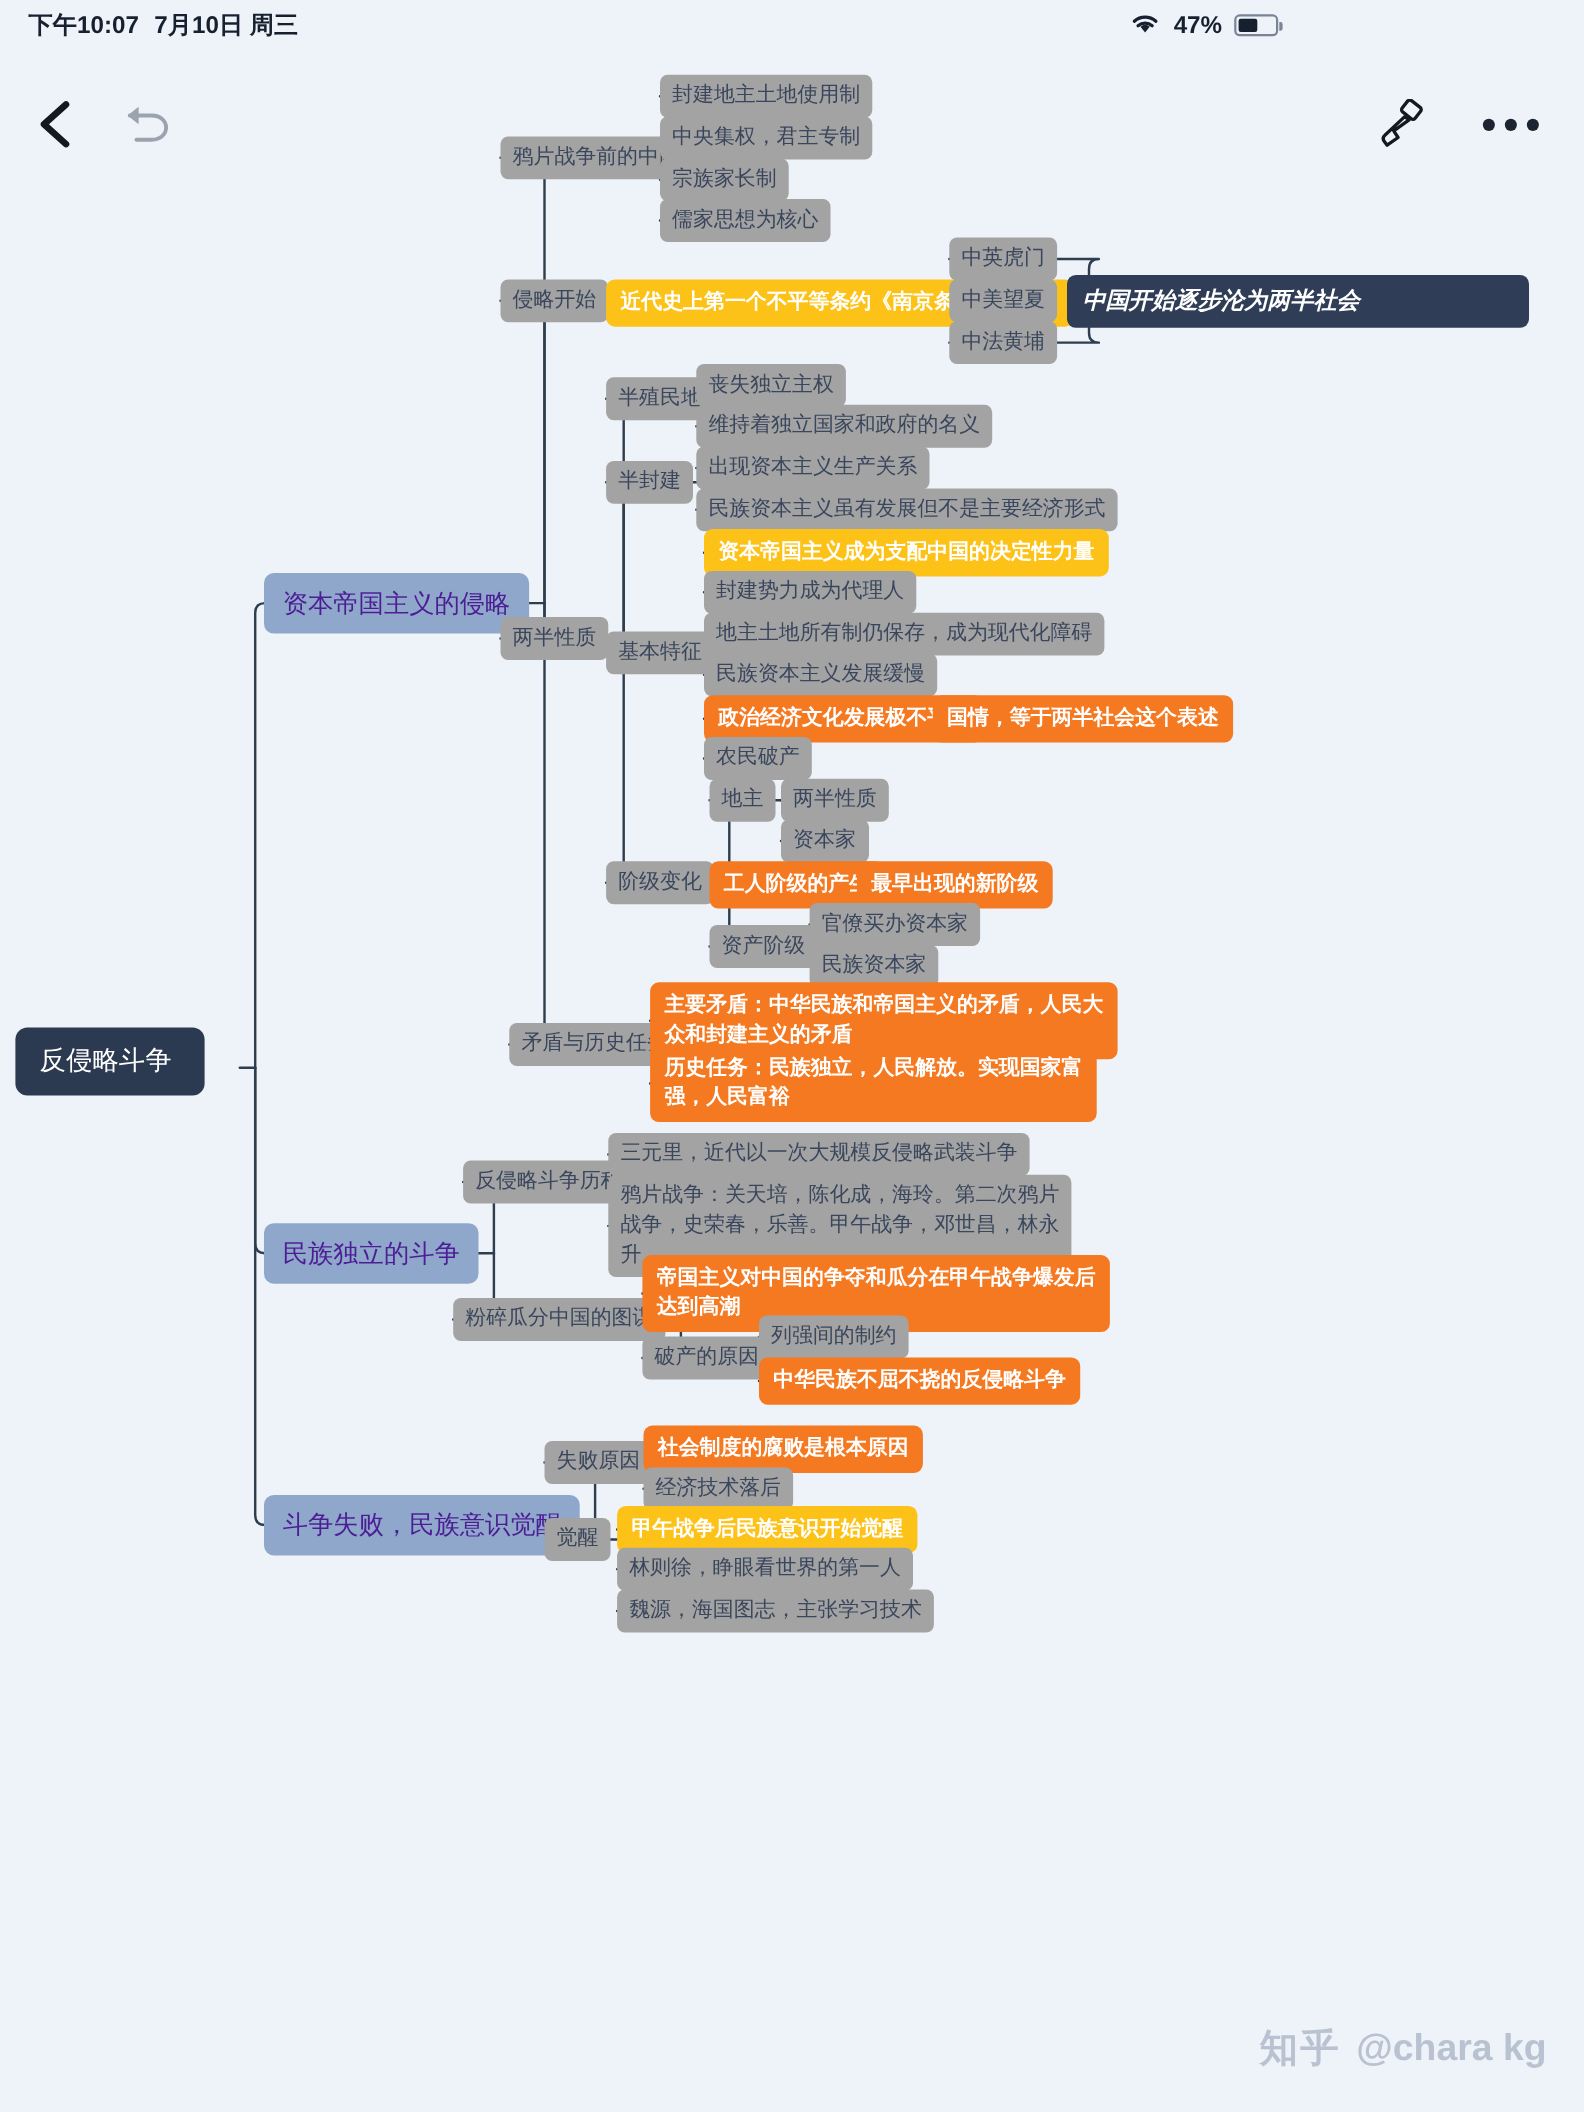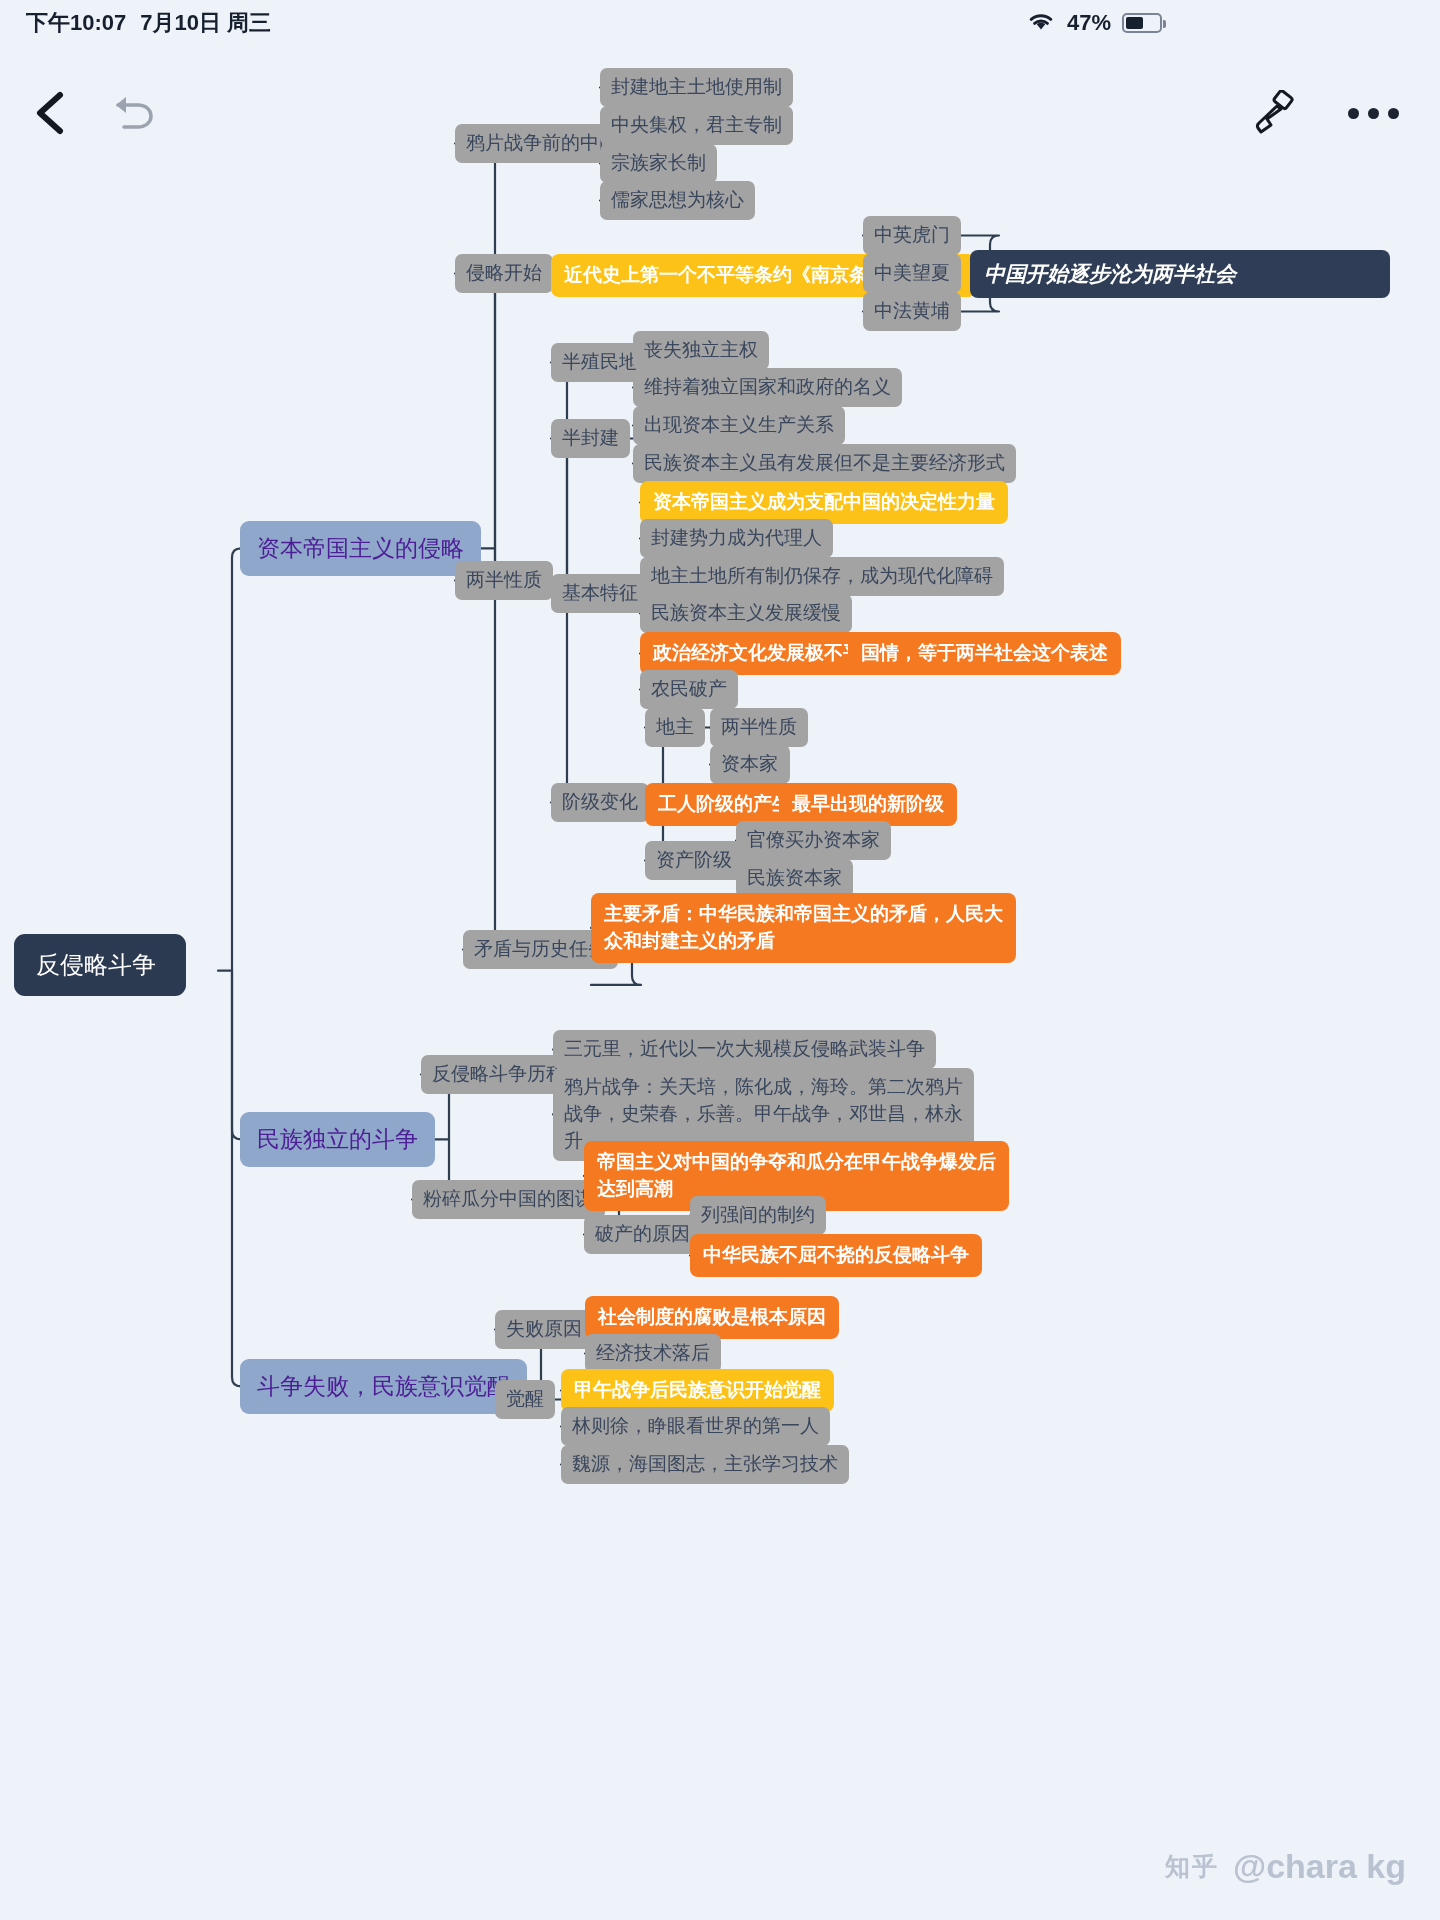--- a/index.html
+++ b/index.html
@@ -48,21 +48,21 @@
   .node.root{
     background:#2b3a51;color:#ffffff;font-size:24px;border-radius:11px;padding:14px 22px;font-weight:400;
   }
   .node.blue{background:#8fa7ca;color:#4c1d95;font-size:23px;border-radius:9px;padding:11px 17px;}
   .node.navy{background:#2f3e56;color:#ffffff;font-style:italic;font-weight:700;font-size:21px;border-radius:8px;padding:9px 14px;}
   .node.yellow{background:#fdc217;color:#ffffff;font-weight:700;border-radius:8px;padding:8px 13px;}
   .node.orange{background:#f47920;color:#ffffff;font-weight:700;border-radius:8px;padding:8px 13px;}
 
   
   .wm{position:absolute;right:34px;bottom:34px;display:flex;align-items:center;gap:14px;color:#b9c2d0;font-size:34px;font-weight:700;}
-  .wm .zh{font-size:25px;letter-spacing:2px;}
+  .wm .zh{font-size:35px;letter-spacing:2px;}
 </style>
 </head>
 <body>
 
 <div class="statusbar">
   <div class="sb-left">
     <span>下午10:07</span>
     <span>7月10日 周三</span>
   </div>
   <div class="sb-right">
@@ -219,20 +219,22 @@
     <div class="node" style="left: 710px; top: 708px; min-width: 80px; min-height: 33px;">两半性质</div>
     <div class="node" style="left: 710px; top: 745px; min-width: 80px; min-height: 33px;">资本家</div>
     <div class="node orange" style="left: 645px; top: 783px; min-width: 132px; min-height: 34px;">工人阶级的产生</div>
     <div class="node orange" style="left: 779px; top: 783px; min-width: 124px; min-height: 34px;">最早出现的新阶级</div>
     <div class="node" style="left: 645px; top: 841px; min-width: 76px; min-height: 33px;">资产阶级</div>
     <div class="node" style="left: 736px; top: 821px; min-width: 112px; min-height: 33px;">官僚买办资本家</div>
     <div class="node" style="left: 736px; top: 859px; min-width: 96px; min-height: 33px;">民族资本家</div>
     <div class="node" style="left: 463px; top: 930px; min-width: 112px; min-height: 33px;">矛盾与历史任务</div>
     <div class="node orange" style="left: 591px; top: 893px; min-width: 302px; min-height: 52px;">主要矛盾：中华民族和帝国主义的矛盾，人民大
 众和封建主义的矛盾</div>
+    <div class="node orange" style="left: 591px; top: 950px; min-width: 290px; min-height: 52px;">历史任务：民族独立，人民解放。实现国家富
+强，人民富裕</div>
     <div class="node" style="left: 421px; top: 1055px; min-width: 108px; min-height: 33px;">反侵略斗争历程</div>
     <div class="node" style="left: 553px; top: 1030px; min-width: 280px; min-height: 33px;">三元里，近代以一次大规模反侵略武装斗争</div>
     <div class="node" style="left: 553px; top: 1068px; min-width: 306px; min-height: 76px;">鸦片战争：关天培，陈化成，海玲。第二次鸦片
 战争，史荣春，乐善。甲午战争，邓世昌，林永
 升</div>
     <div class="node" style="left: 412px; top: 1180px; min-width: 150px; min-height: 33px;">粉碎瓜分中国的图谋</div>
     <div class="node orange" style="left: 584px; top: 1141px; min-width: 302px; min-height: 52px;">帝国主义对中国的争夺和瓜分在甲午战争爆发后
 达到高潮</div>
     <div class="node" style="left: 584px; top: 1215px; min-width: 88px; min-height: 33px;">破产的原因</div>
     <div class="node" style="left: 690px; top: 1196px; min-width: 112px; min-height: 33px;">列强间的制约</div>

